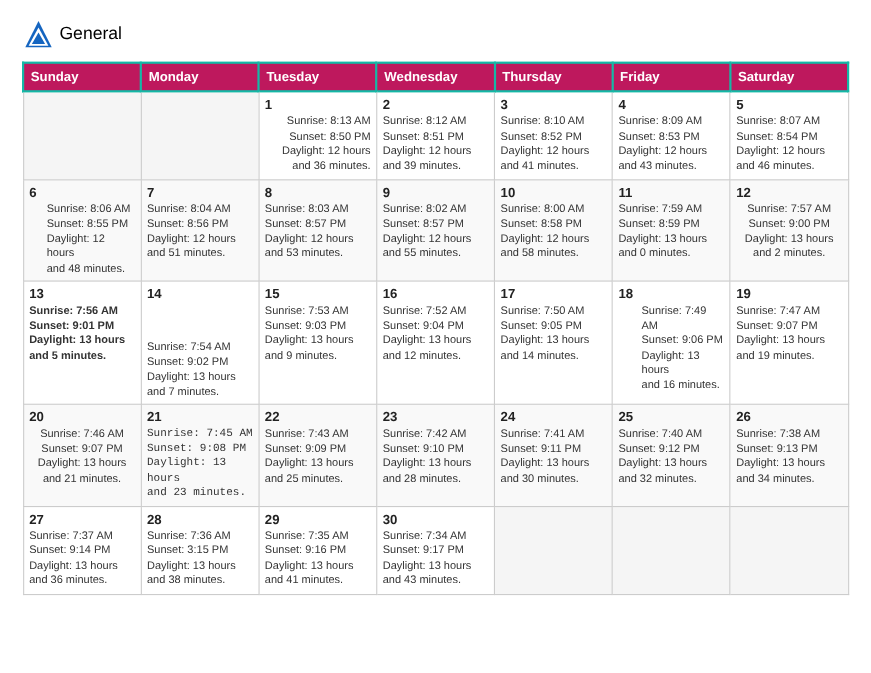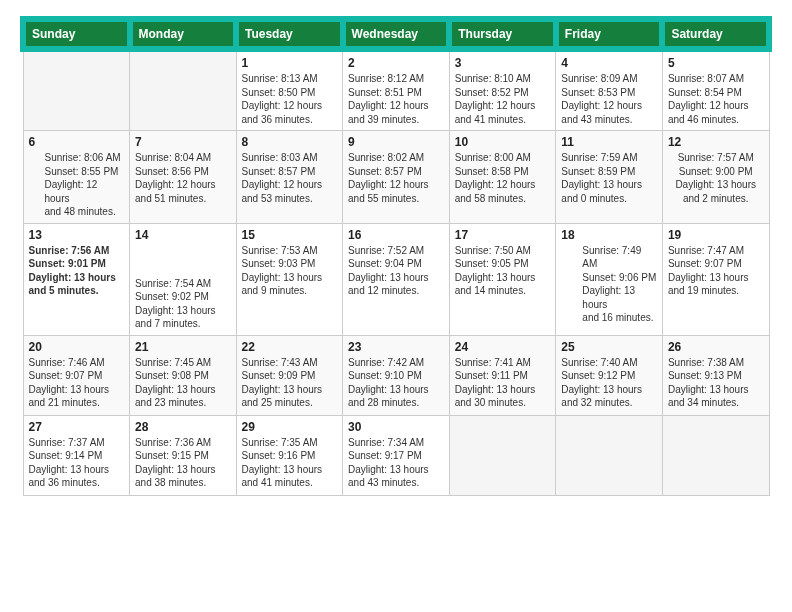--- a/index.html
+++ b/index.html
@@ -45,27 +45,27 @@
     .location {
       font-size: 14px;
       color: #555;
     }
     .calendar {
       width: 100%;
       border-collapse: collapse;
       font-size: 10.5px;
     }
     .calendar th {
-      background-color: #15803d;
+      background-color: #be185d;
       color: white;
       text-align: left;
       padding: 5px 6px;
       font-size: 12px;
       font-weight: bold;
-      border: 6px solid #14b8a6;
+      border: 2px solid #14b8a6;
     }
     .calendar td {
       border: 1px solid #ccc;
       vertical-align: top;
       padding: 4px 5px;
       width: 107px;
       height: 80px;
       background: #fff;
     }
     .calendar tr:nth-child(even) td {
@@ -83,40 +83,57 @@
       font-size: 10px;
     }
     .empty-cell {
       background: #f5f5f5 !important;
     }
   </style>
 </head>
 <body>
 
 <div class="page">
+  <div class="header">
+    <div class="logo">
+      <svg class="logo-icon" viewBox="0 0 40 40">
+        <polygon points="20,4 36,36 4,36" fill="#1565c0"></polygon>
+        <polygon points="20,12 32,34 8,34" fill="white"></polygon>
+        <polygon points="20,18 28,32 12,32" fill="#1565c0"></polygon>
+      </svg>
+      <div class="logo-text">
+        <span>General</span>
+        <span style="color:#1565c0;font-weight:bold;font-size:18px;"></span>
+      </div>
+    </div>
+    <div class="title-block">
+      <div class="month-title"></div>
+      <div class="location"></div>
+    </div>
+  </div>
 
   <table class="calendar">
     <thead>
       <tr>
       <th>Sunday</th>
           <th>Monday</th>
           <th>Tuesday</th>
           <th>Wednesday</th>
           <th>Thursday</th>
           <th>Friday</th>
           <th>Saturday</th>
         </tr>
     </thead>
     <tbody id="calendar-body">
     <tr>
           <td class="empty-cell"></td>
           <td class="empty-cell"></td>
           <td>
             <div class="day-num">1</div>
-            <div class="day-info" style="white-space: pre-line;">Sunrise: 8:13 AM
+            <div class="day-info" style="white-space: pre-line; text-align: right;">Sunrise: 8:13 AM
 Sunset: 8:50 PM
 Daylight: 12 hours
 and 36 minutes.</div>
           </td>
           <td>
             <div class="day-num">2</div>
             <div class="day-info" style="white-space: pre-line;">Sunrise: 8:12 AM
 Sunset: 8:51 PM
 Daylight: 12 hours
 and 39 minutes.</div>
@@ -241,28 +258,28 @@
             <div class="day-num">19</div>
             <div class="day-info" style="white-space: pre-line;">Sunrise: 7:47 AM
 Sunset: 9:07 PM
 Daylight: 13 hours
 and 19 minutes.</div>
           </td>
         </tr>
         <tr>
           <td>
             <div class="day-num">20</div>
-            <div class="day-info" style="white-space: pre-line;">Sunrise: 7:46 AM
+            <div class="day-info" style="white-space: pre-line; text-align: center;">Sunrise: 7:46 AM
 Sunset: 9:07 PM
 Daylight: 13 hours
 and 21 minutes.</div>
           </td>
           <td>
             <div class="day-num">21</div>
-            <div class="day-info" style="white-space: pre-line;">Sunrise: 7:45 AM
+            <div class="day-info" style="white-space: pre-line; font-family: Liberation Mono, monospace;">Sunrise: 7:45 AM
 Sunset: 9:08 PM
 Daylight: 13 hours
 and 23 minutes.</div>
           </td>
           <td>
             <div class="day-num">22</div>
             <div class="day-info" style="white-space: pre-line;">Sunrise: 7:43 AM
 Sunset: 9:09 PM
 Daylight: 13 hours
 and 25 minutes.</div>
@@ -300,21 +317,21 @@
           <td>
             <div class="day-num">27</div>
             <div class="day-info" style="white-space: pre-line;">Sunrise: 7:37 AM
 Sunset: 9:14 PM
 Daylight: 13 hours
 and 36 minutes.</div>
           </td>
           <td>
             <div class="day-num">28</div>
             <div class="day-info" style="white-space: pre-line;">Sunrise: 7:36 AM
-Sunset: 9:15 PM
+Sunset: 3:15 PM
 Daylight: 13 hours
 and 38 minutes.</div>
           </td>
           <td>
             <div class="day-num">29</div>
             <div class="day-info" style="white-space: pre-line;">Sunrise: 7:35 AM
 Sunset: 9:16 PM
 Daylight: 13 hours
 and 41 minutes.</div>
           </td>

